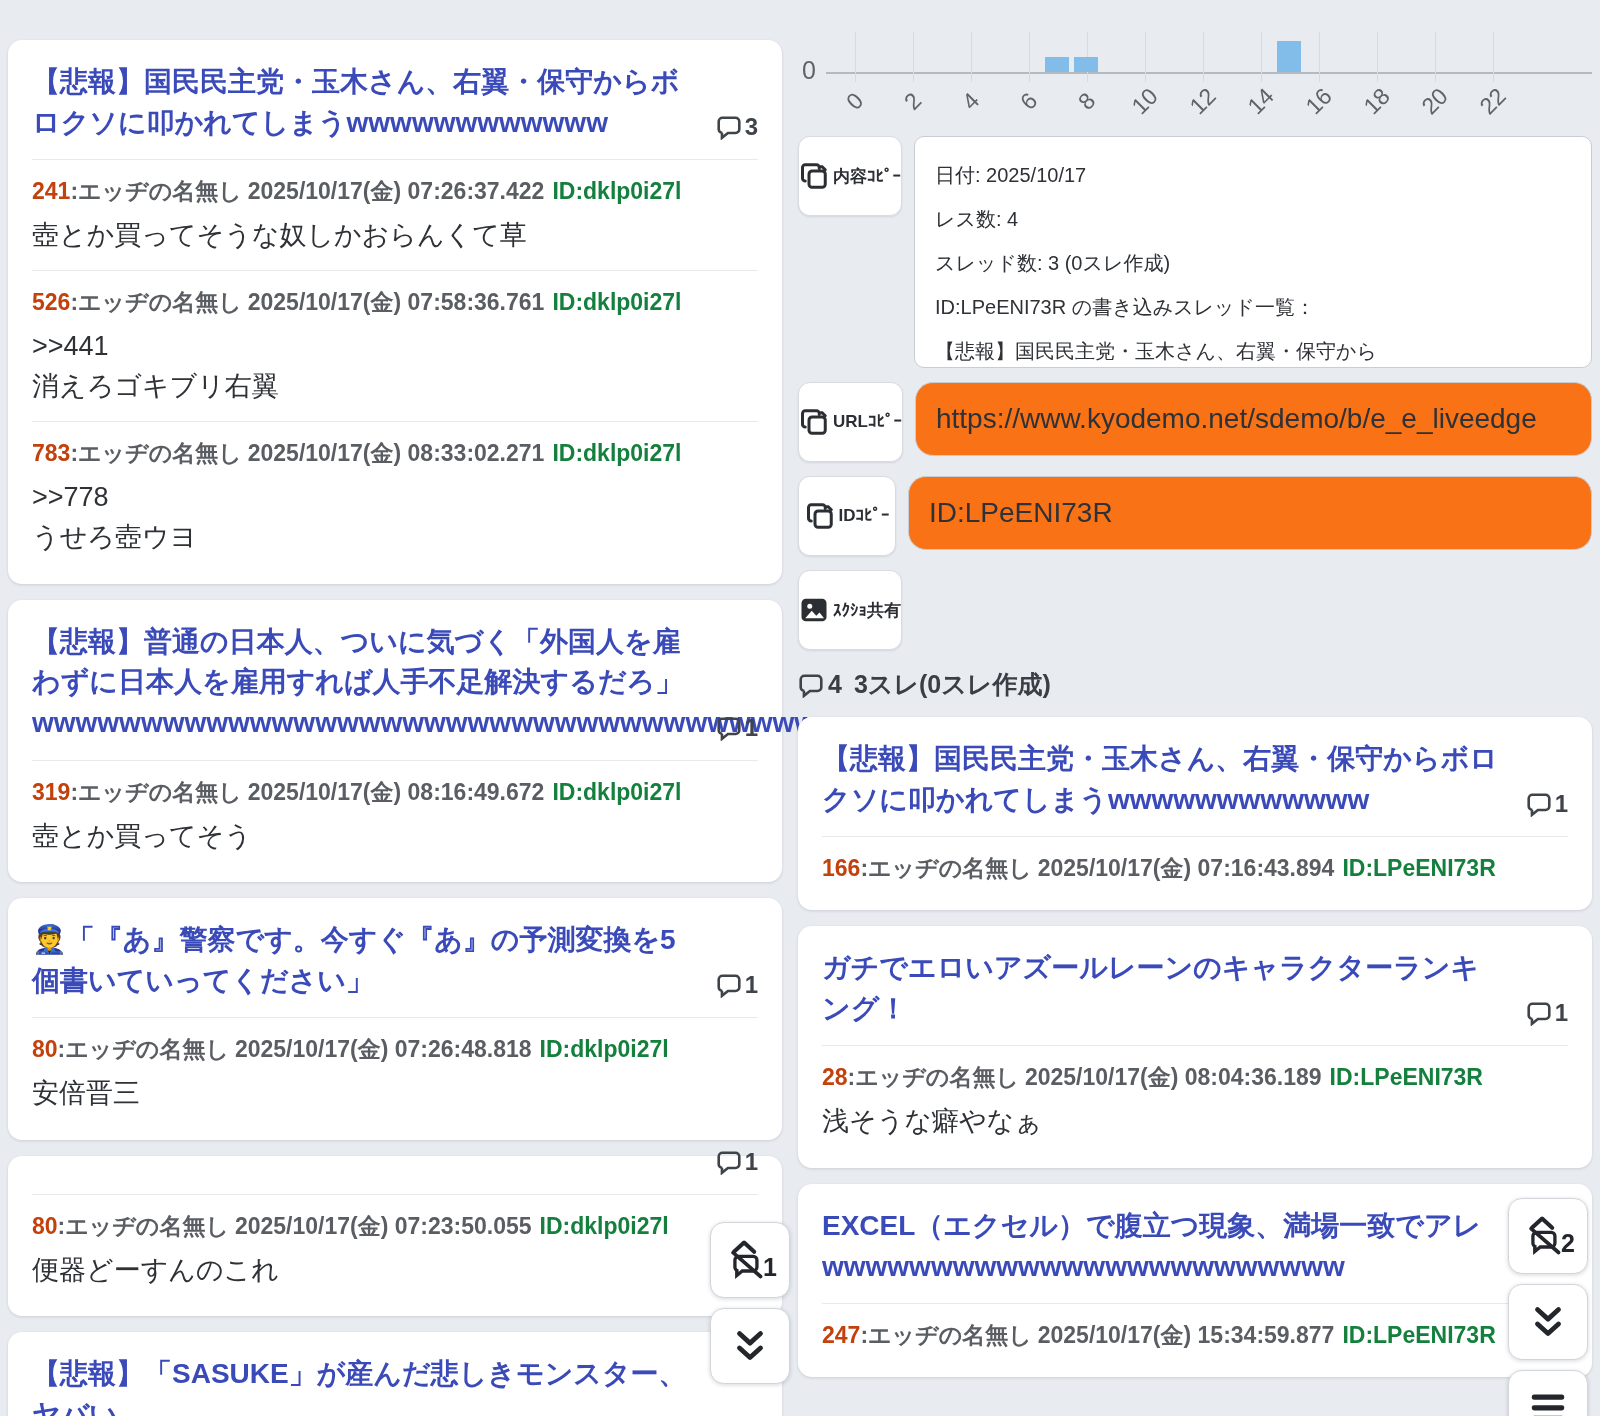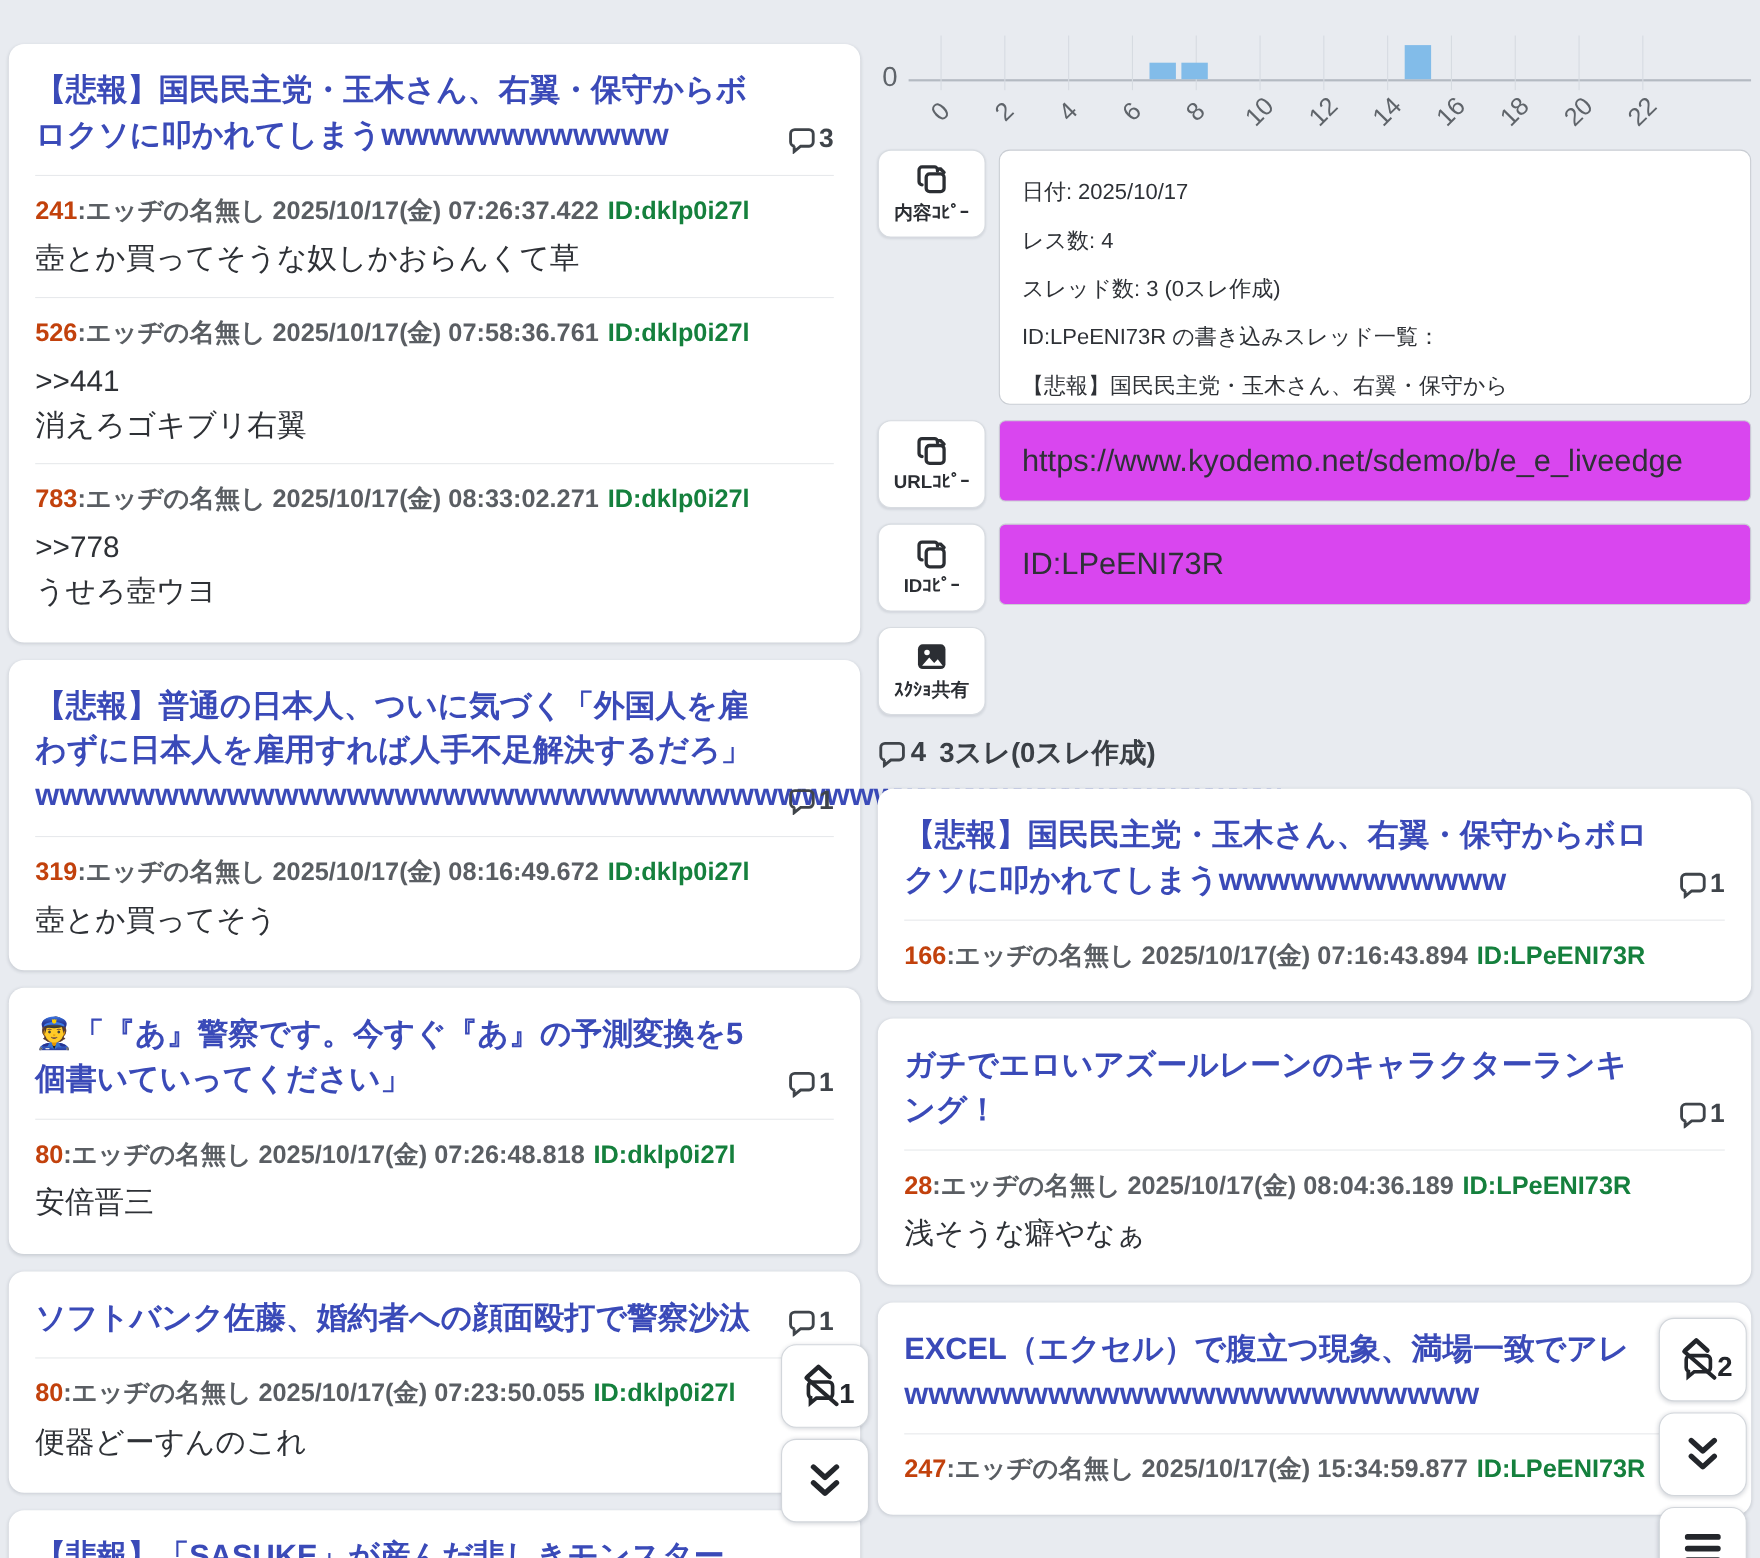--- a/index.html
+++ b/index.html
@@ -29,27 +29,27 @@
   #chart{position:relative;height:104px;overflow:hidden;}
   .gridline{position:absolute;top:0;width:1px;height:50px;background:#d6dbe1;}
   .axisline{position:absolute;left:28px;right:0;top:40px;height:2px;background:#b4bac2;}
   .bar{position:absolute;background:#82bce9;}
   .ticklabel{position:absolute;top:56px;width:36px;font-size:23px;color:#5f646a;
              transform:rotate(-45deg);transform-origin:50% 50%;text-align:center;}
   .ylabel{position:absolute;left:4px;top:24px;font-size:25px;color:#5f646a;}
 
   .tool-row{display:flex;gap:12px;margin-bottom:14px;align-items:flex-start;}
   .tool-btn{flex:0 0 96px;height:78px;background:#fff;border:1px solid #d8dce1;border-radius:12px;
-            box-shadow:0 1px 2px rgba(30,40,60,.10);display:flex;flex-direction:column;
+            box-shadow:0 1px 2px rgba(30,40,60,.10);display:flex;flex-direction:row;
             align-items:center;justify-content:center;gap:4px;cursor:pointer;}
   .tool-btn svg{width:30px;height:30px;}
   .tool-btn .lbl{font-size:17px;font-weight:bold;color:#2b2e33;white-space:nowrap;}
   .info-box{flex:1;height:198px;background:#fff;border:1px solid #c9cdd3;border-radius:10px;
             padding:16px 20px;font-size:20px;line-height:44px;color:#2e3136;overflow:hidden;}
-  .text-input{flex:1;height:72px;background:#d946ef;border:1px solid #c9cdd3;border-radius:6px;
+  .text-input{flex:1;height:72px;background:#f97316;border:1px solid #c9cdd3;border-radius:18px;
               padding:0 20px;font-size:28px;color:#2e3136;display:flex;align-items:center;
               white-space:nowrap;overflow:hidden;}
   .summary-row{display:flex;align-items:center;gap:4px;margin:18px 0 16px;
                font-size:25px;font-weight:bold;color:#3a3f45;}
   .summary-row svg{width:26px;height:26px;}
 
   
   .float-btn{position:absolute;width:78px;height:74px;background:#fff;border:1px solid #d2d6db;
              border-radius:14px;box-shadow:0 1px 4px rgba(30,40,60,.18);display:flex;
              align-items:center;justify-content:center;cursor:pointer;}
@@ -174,21 +174,20 @@
     </div>
     <div class="post-body">
               <div>安倍晋三</div>
             </div>
   </div>
 </div>
   </article>
 
   <article class="card">
     <div class="thread-head">
-      <h2 class="thread-title">ソフトバンク佐藤、婚約者への顔面殴打で警察沙汰</h2>
       <span class="thread-count">
         <svg viewBox="0 0 24 24">
               <use href="#ic-bubble"></use>
             </svg>
         <span class="cnt">1</span>
       </span>
     </div>
     <div class="posts">
   <div class="post">
     <div class="post-head">

